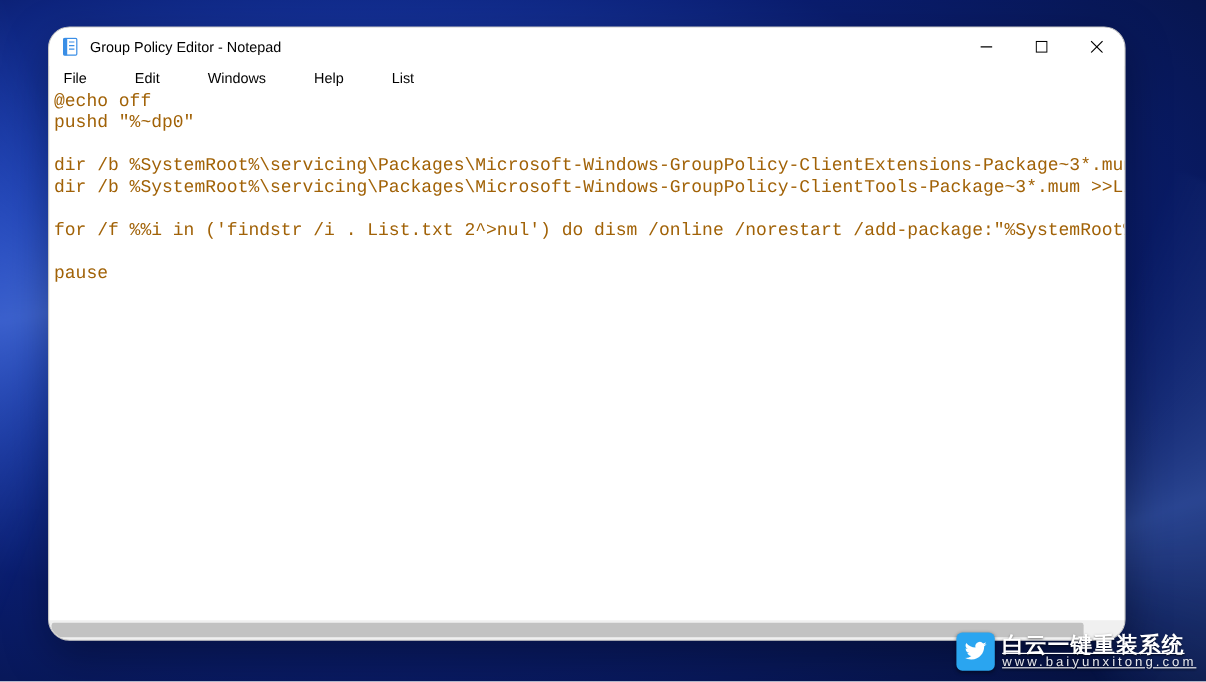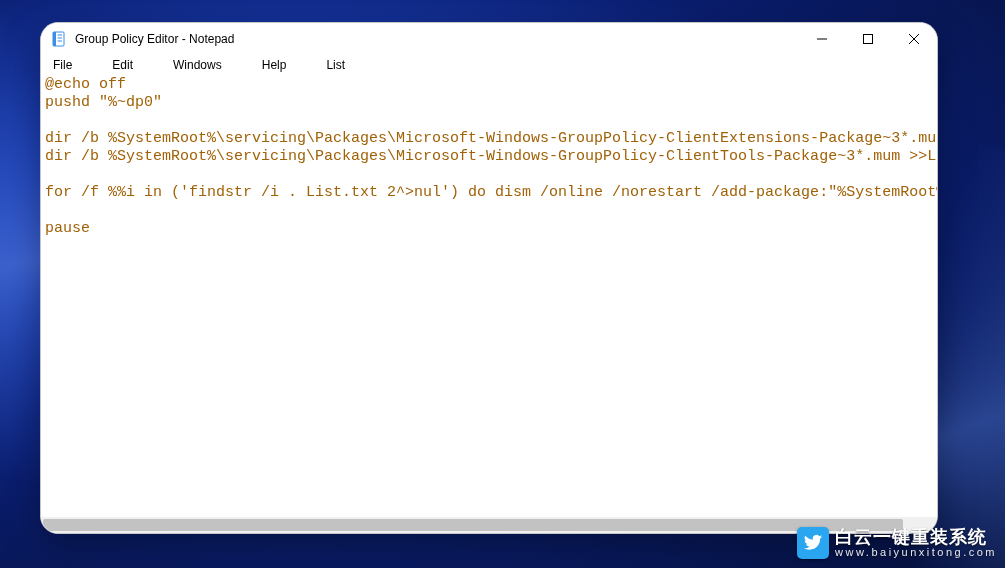--- a/index.html
+++ b/index.html
@@ -86,20 +86,21 @@
   .statuscell.zoom  { width: 56px; text-align: left; }
   .statuscell.eol   { width: 128px; }
   .statuscell.enc   { width: 92px; }
 
   
   .watermark {
     position: absolute; right: 8px; bottom: 6px; height: 38px;
     display: flex; align-items: center; z-index: 10;
     color: #fff; text-shadow: 0 1px 2px rgba(0,0,0,0.6);
     font-family: "Microsoft YaHei", Arial, sans-serif;
+    text-decoration: underline;
   }
   .watermark .logo {
     width: 32px; height: 32px; background: #2aa5f0; border-radius: 5px;
     display: flex; align-items: center; justify-content: center; margin-right: 6px;
     box-shadow: 0 1px 3px rgba(0,0,0,0.4);
   }
   .watermark .texts { display: flex; flex-direction: column; line-height: 1.05; }
   .watermark .line1 { font-size: 18px; font-weight: 600; letter-spacing: 1px; }
   .watermark .line2 { font-size: 11px; letter-spacing: 2.5px; opacity: 0.9; }
 </style>

